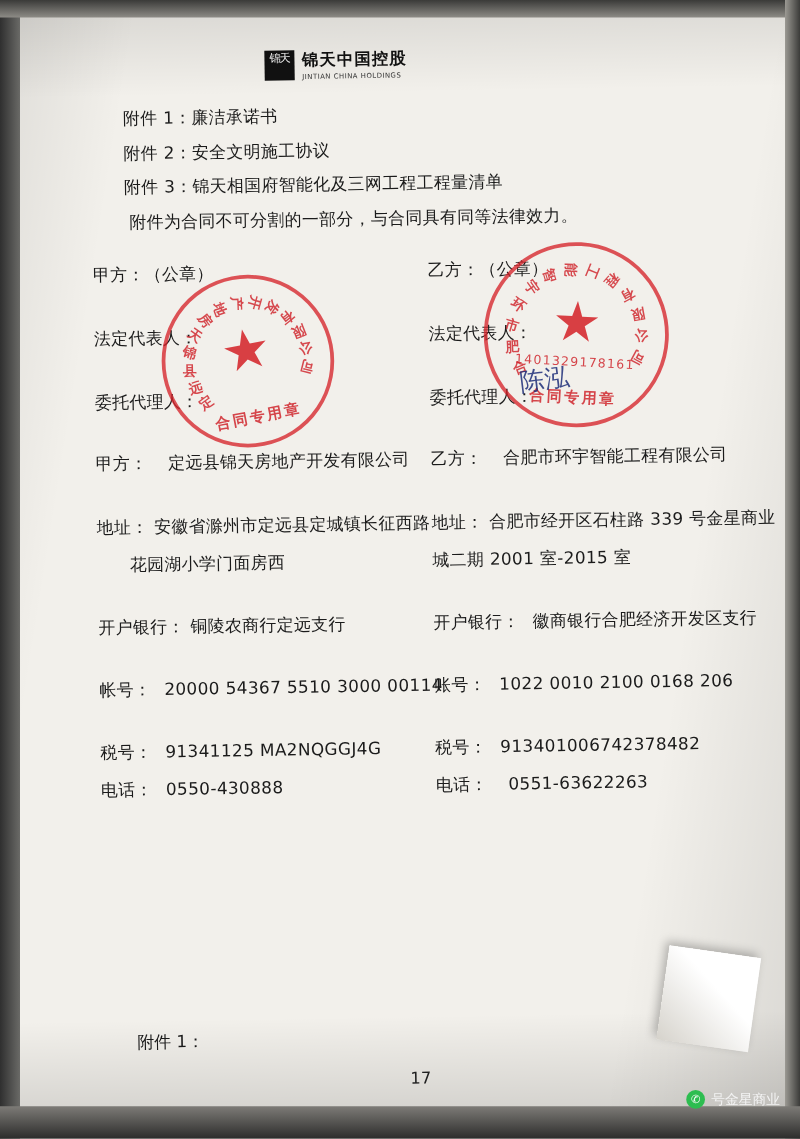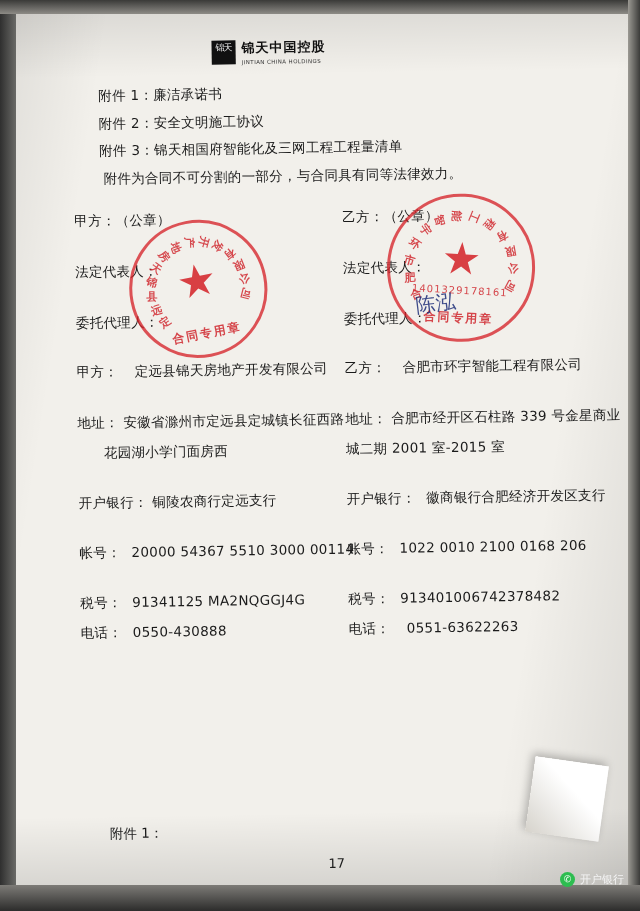--- a/index.html
+++ b/index.html
@@ -267,15 +267,15 @@
   </div>
 
   <div class="curl"></div>
   <div class="edge-left"></div>
   <div class="edge-top"></div>
   <div class="edge-right"></div>
   <div class="edge-bottom"></div>
 
   <div class="wm">
     <span class="wm-badge">✆</span>
-    <span>开户银行</span>
+    <span>号金星商业</span>
   </div>
 </div>
 
 </body></html>

